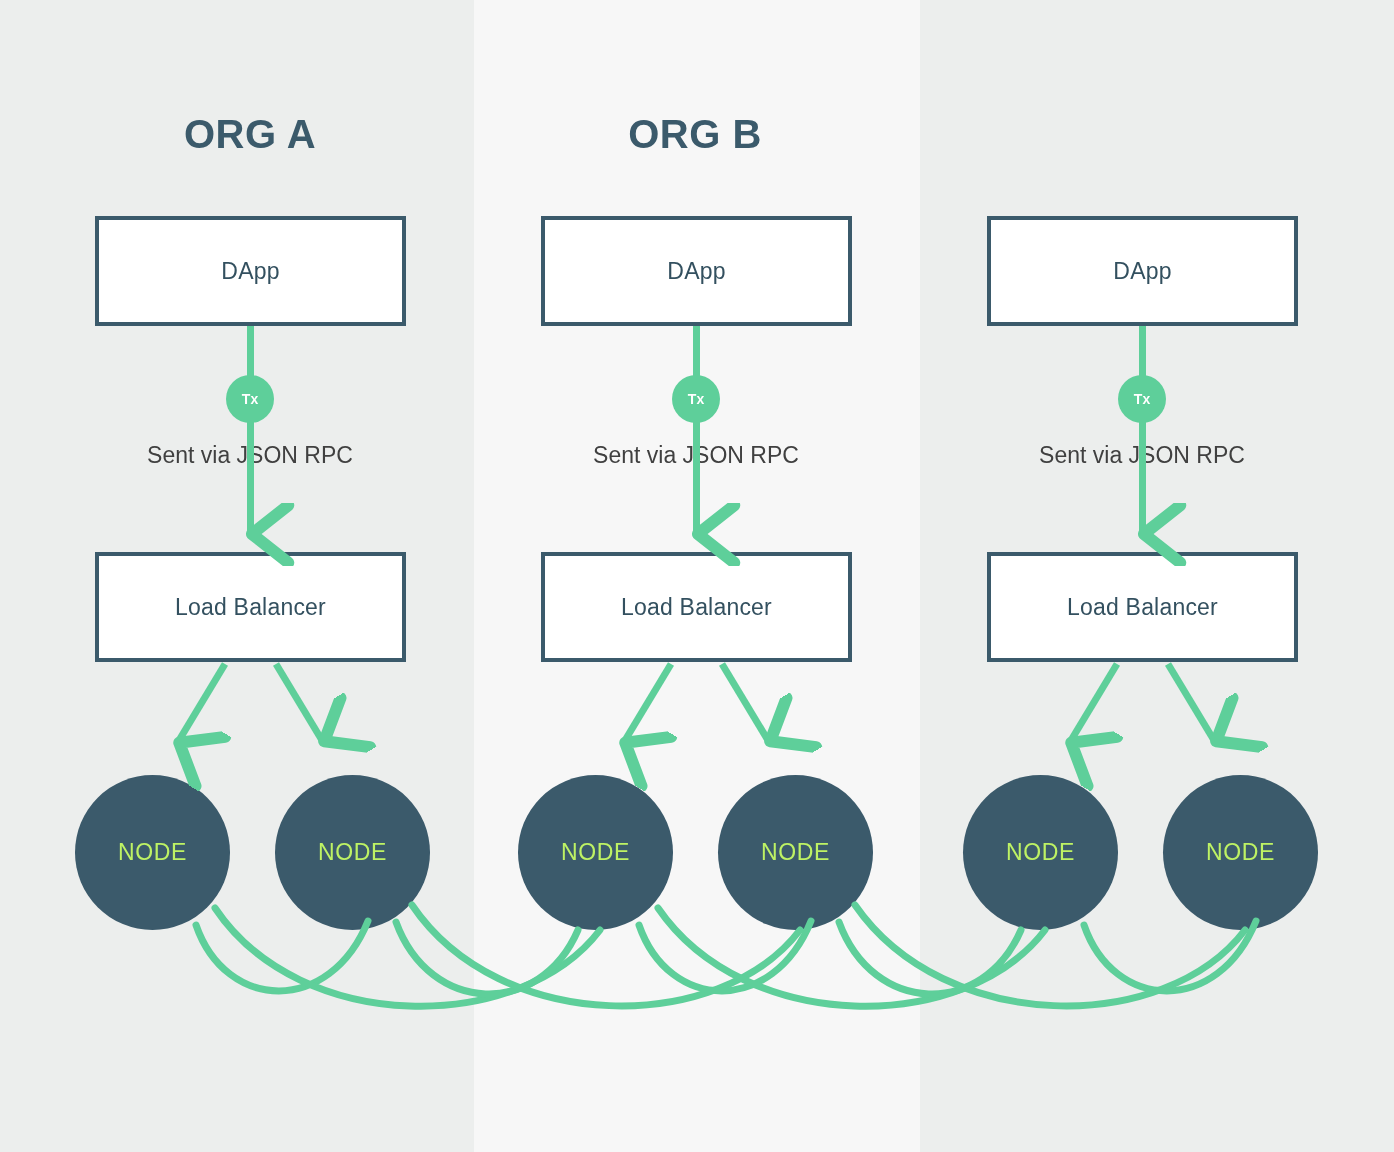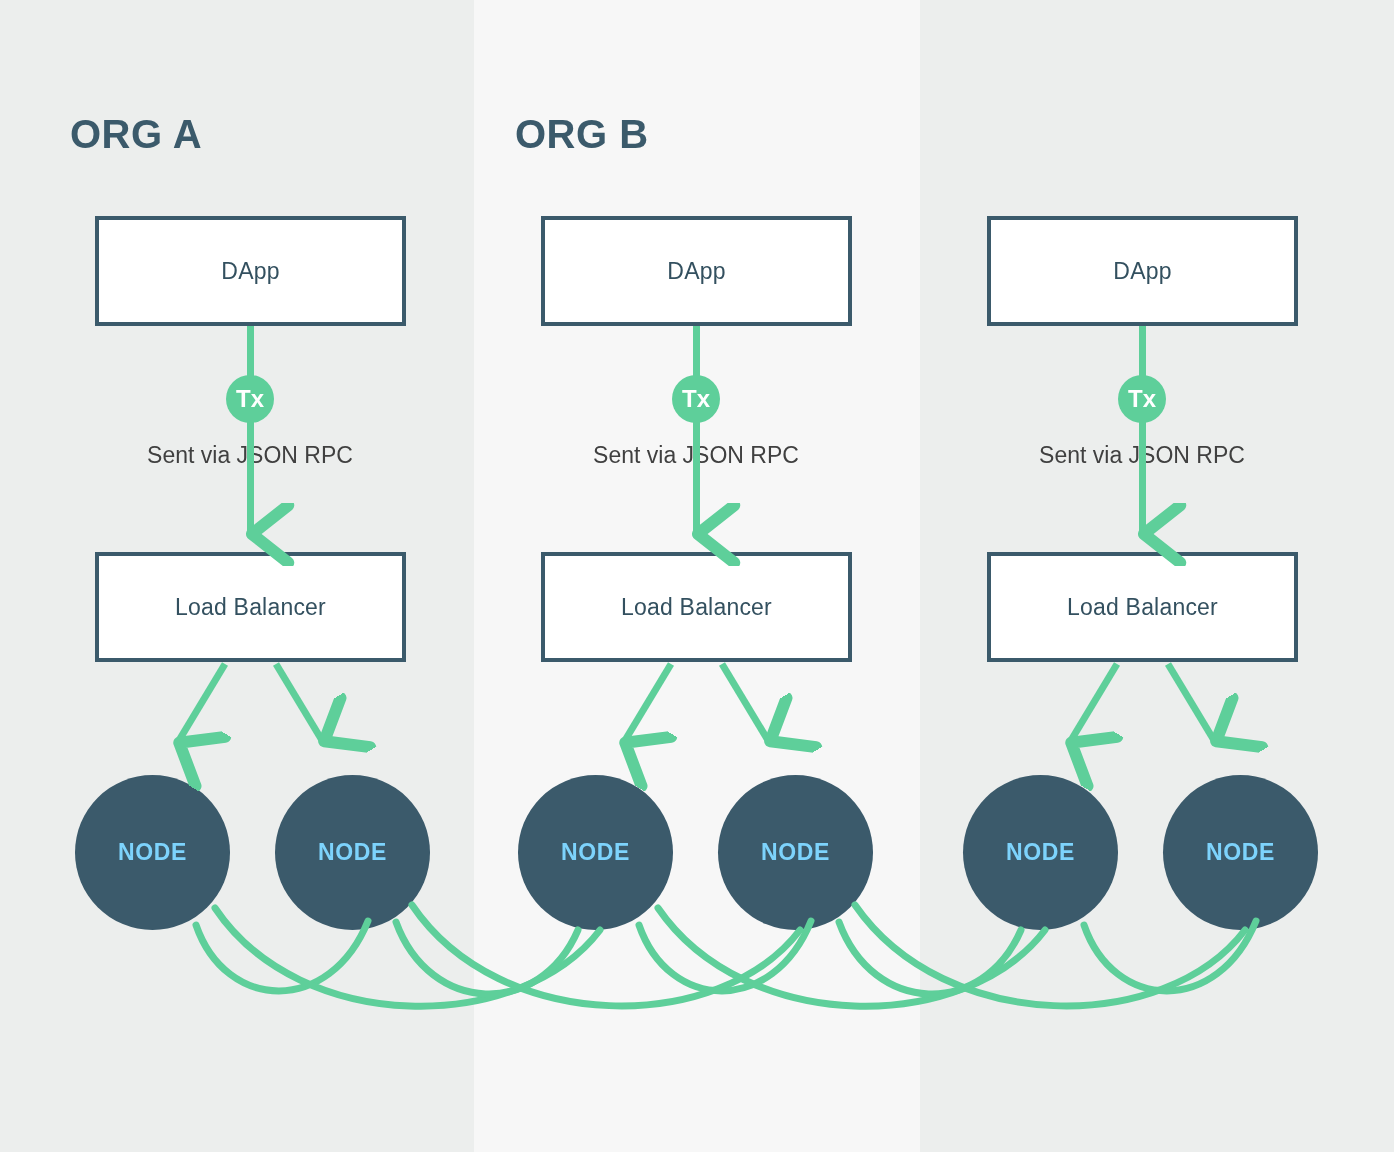--- a/index.html
+++ b/index.html
@@ -20,21 +20,21 @@
     top: 0;
     height: 1152px;
   }
   .band-a { left: 0;   width: 474px;  background: #eceeed; }
   .band-b { left: 474px; width: 446px; background: #f7f7f7; }
   .band-c { left: 920px; width: 474px; background: #eceeed; }
 
   .org-title {
     position: absolute;
     width: 360px;
-    text-align: left;
+    text-align: center;
     top: 112px;
     font-size: 40px;
     font-weight: bold;
     letter-spacing: 0.5px;
     color: #3b5a6b;
     white-space: nowrap;
   }
 
   .box {
     position: absolute;
@@ -53,21 +53,21 @@
   .tx-badge {
     position: absolute;
     width: 48px;
     height: 48px;
     border-radius: 50%;
     background: #5ecf9a;
     display: flex;
     align-items: center;
     justify-content: center;
     color: #ffffff;
-    font-size: 24px;
+    font-size: 14px;
     font-weight: bold;
   }
 
   .rpc-label {
     position: absolute;
     width: 360px;
     text-align: center;
     font-size: 23px;
     color: #404040;
     white-space: nowrap;
@@ -75,23 +75,23 @@
 
   .node {
     position: absolute;
     width: 155px;
     height: 155px;
     border-radius: 50%;
     background: #3b5a6b;
     display: flex;
     align-items: center;
     justify-content: center;
-    color: #7dd3fc;
+    color: #bef264;
     font-size: 23px;
-    font-weight: bold;
+    font-weight: normal;
     letter-spacing: 0.6px;
   }
 
   svg.overlay {
     position: absolute;
     left: 0; top: 0;
     width: 1394px;
     height: 1152px;
     pointer-events: none;
   }

